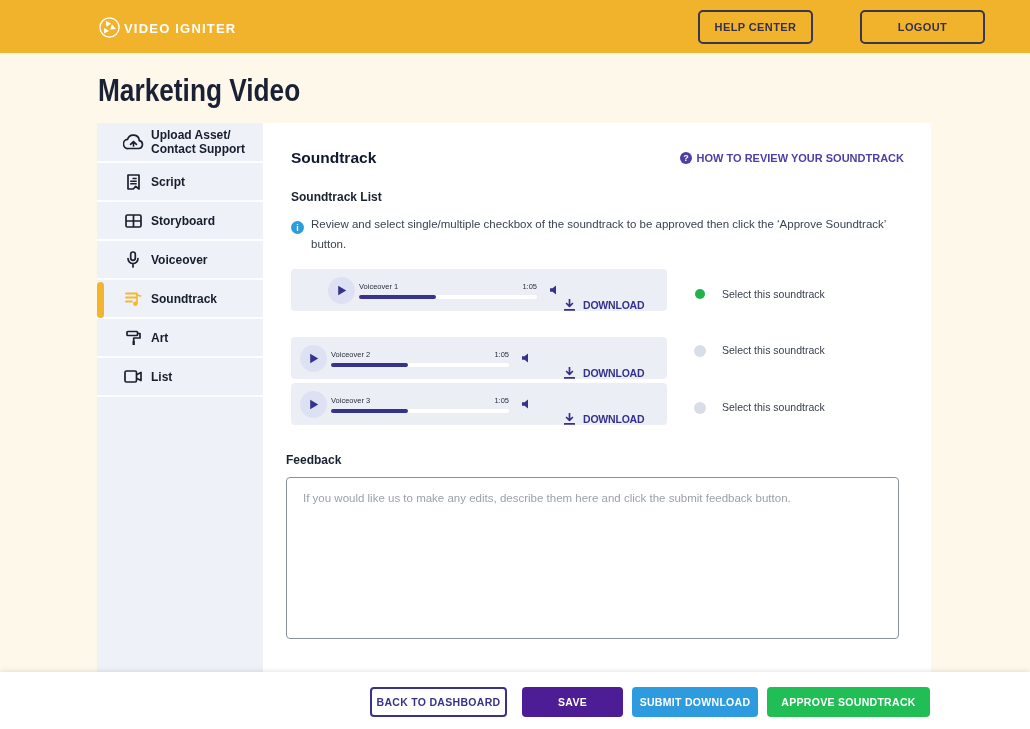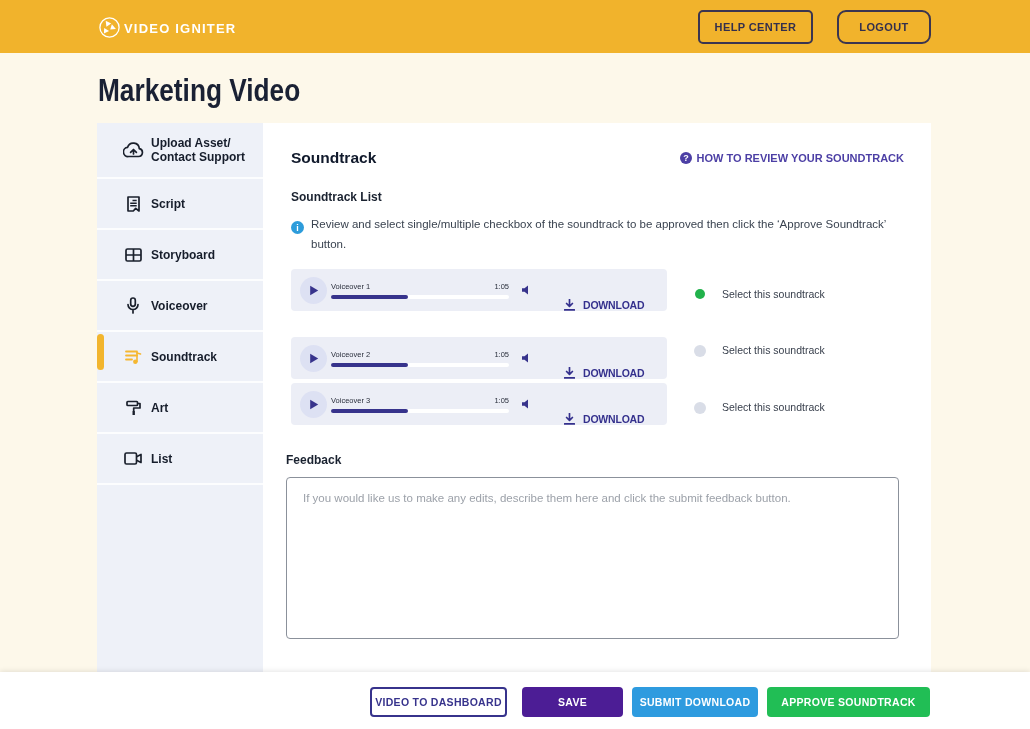--- a/index.html
+++ b/index.html
@@ -6,29 +6,29 @@
 html,body { width:1030px; height:729px; overflow:hidden; }
 body { font-family:"Liberation Sans", sans-serif; background:#FDF8EA; position:relative; }
 
 
 .header { position:absolute; left:0; top:0; width:1030px; height:53px; background:#F1B32C; }
 .logo { position:absolute; left:99px; top:17px; display:flex; align-items:center; }
 .logo svg { display:block; }
 .logo-text { color:#fff; font-weight:bold; font-size:13px; letter-spacing:1.2px; margin-left:4px; margin-top:1px; }
 .hbtn { position:absolute; top:10px; height:34px; border:2px solid #3A3550; border-radius:5px; color:#332F4D; font-weight:bold; font-size:11px; letter-spacing:0.4px; display:flex; align-items:center; justify-content:center; }
 .hbtn.help { left:698px; width:115px; }
-.hbtn.logout { left:837px; width:94px;border-radius:9px; }
+.hbtn.logout { left:860px; width:125px; }
 
 
 .h1 { position:absolute; left:98px; top:72px; font-size:32px; line-height:36px; font-weight:bold; color:#1A2134; transform:scaleX(0.82); transform-origin:left center; white-space:nowrap; }
 
 
 .sidebar { position:absolute; left:97px; top:123px; width:166px; height:549px; background:#EEF1F8; }
-.srow { position:relative; display:flex; align-items:center; border-bottom:2px solid #FCFDFE; height:51px; }
-.srow.first { height:56px; }
+.srow { position:relative; display:flex; align-items:center; border-bottom:2px solid #FCFDFE; height:39px; }
+.srow.first { height:40px; }
 .sicon { width:22px; display:flex; justify-content:center; margin-left:25px; }
 .stext { font-size:12px; font-weight:bold; color:#161D2B; margin-left:7px; line-height:14px; }
 .activebar { position:absolute; left:0; top:2px; width:7px; height:36px; background:#F2B52D; border-radius:4px; }
 
 
 .card { position:absolute; left:263px; top:123px; width:668px; height:549px; background:#fff; }
 .c-head { position:absolute; left:28px; top:26px; font-size:15.5px; font-weight:bold; color:#10192B; }
 .c-link { position:absolute; right:27px; top:29px; color:#4C3FA5; font-weight:bold; font-size:11px; letter-spacing:0px; display:flex; align-items:center; }
 .c-link svg { margin-right:5px; }
 .c-sub { position:absolute; left:28px; top:67px; font-size:12px; font-weight:bold; color:#1A2230; }
@@ -163,21 +163,21 @@
   </div>
   <div class="c-sub">Soundtrack List</div>
   <div class="c-info">
     <svg width="13" height="13" viewBox="0 0 13 13">
       <circle cx="6.5" cy="6.5" r="6.5" fill="#2D9CDB"></circle>
       <text x="6.5" y="10" font-size="9" font-weight="bold" fill="#fff" text-anchor="middle" font-family="Liberation Sans">i</text>
     </svg>
   </div>
   <div class="itxt">Review and select single/multiple checkbox of the soundtrack to be approved then click the ‘Approve Soundtrack’<br>button.</div>
 
-  <div class="player" style="top:146px;">
+  <div class="player" style="top:146px;padding-left:28px;">
     <div class="pcirc">
         <svg width="10" height="11" viewBox="0 0 10 11">
           <path d="M1.2 0.7 L9.2 5.5 L1.2 10.3 Z" fill="#37338C"></path>
         </svg>
       </div>
     <div class="pmid">
       <div class="pl-top">
           <span>Voiceover 1</span>
           <span>1:05</span>
         </div>
@@ -251,17 +251,17 @@
   <div class="radio off" style="top:279px;"></div>
   <div class="rlabel" style="top:278px;">Select this soundtrack</div>
 
   <div class="fb-label">Feedback</div>
   <div class="fb-area">
     <div class="fb-ph">If you would like us to make any edits, describe them here and click the submit feedback button.</div>
   </div>
 </div>
 
 <div class="footer">
-  <div class="fbtn b2d">VIDEO TO DASHBOARD</div>
+  <div class="fbtn b2d">BACK TO DASHBOARD</div>
   <div class="fbtn save">SAVE</div>
   <div class="fbtn submit">SUBMIT DOWNLOAD</div>
   <div class="fbtn approve">APPROVE SOUNDTRACK</div>
 </div>
 
 </body></html>

